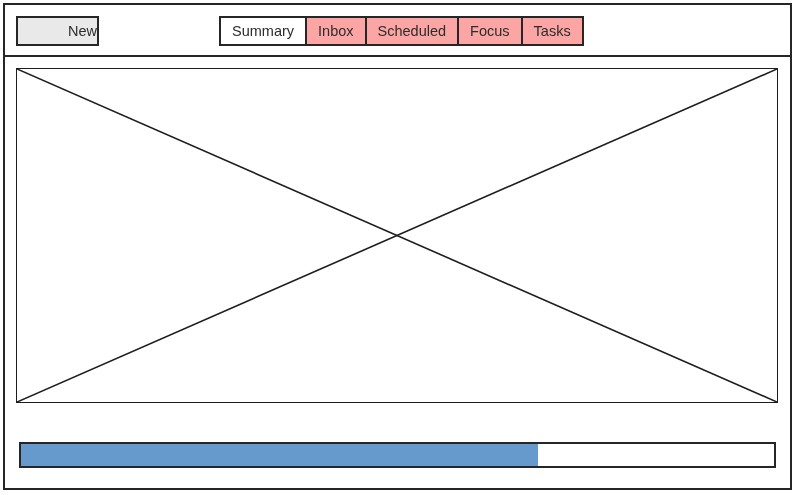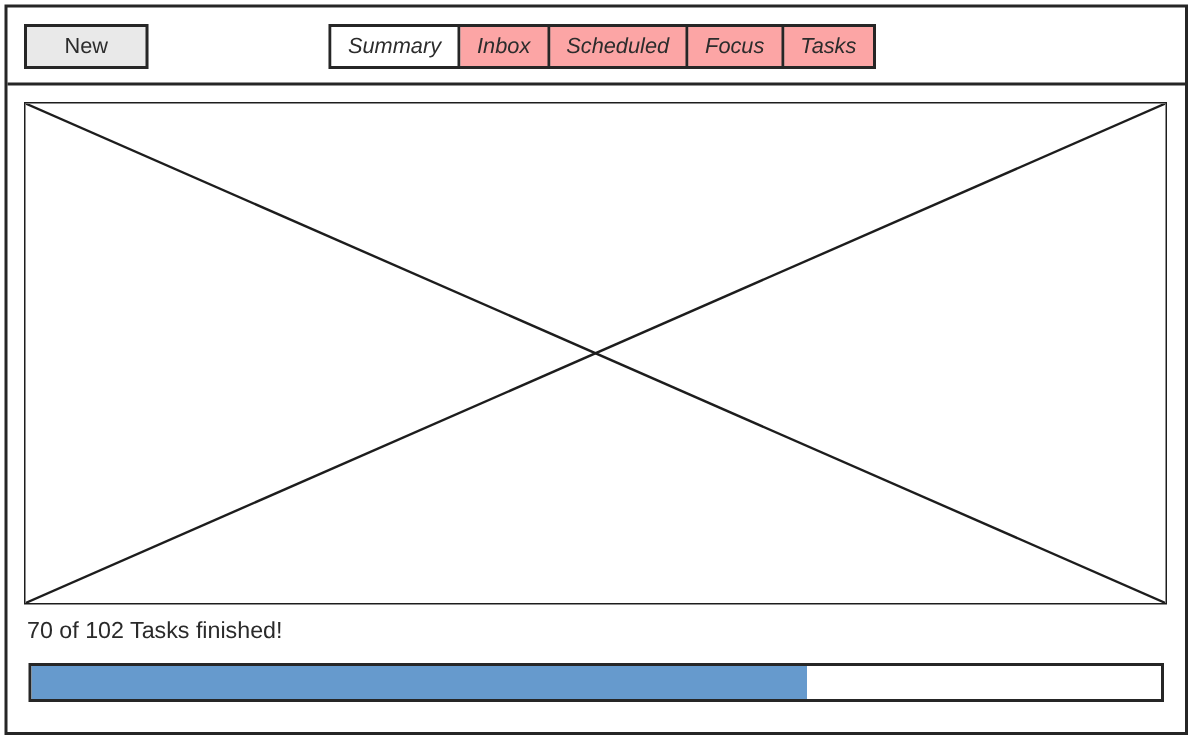--- a/index.html
+++ b/index.html
@@ -41,39 +41,38 @@
     position: absolute;
     top: 11px;
     height: 30px;
     box-sizing: border-box;
     border: 2px solid #262626;
     background: #e9e9e9;
     color: #2c2c2c;
     font-family: "Liberation Sans", sans-serif;
     font-size: 14.5px;
     line-height: 26px;
-    text-align: center;
+    text-align: right;
     white-space: nowrap;
     cursor: pointer;
     padding: 0;
   }
   .btn-new      { left: 11px;  width: 83px; }
   .btn-sync     { left: 669px; width: 107px; }
 
   
   .segmented {
     position: absolute;
     top: 11px;
     left: 214px;
     height: 30px;
     display: flex;
     box-sizing: border-box;
     border: 2px solid #262626;
     background: #e9e9e9;
-    font-style: italic;
   }
   .seg-item {
     box-sizing: border-box;
     height: 26px;
     padding: 0 11px;
     font-family: "Liberation Sans", sans-serif;
     font-size: 14.5px;
     line-height: 26px;
     color: #2c2c2c;
     background: #fca5a5;
@@ -160,20 +159,19 @@
 
   <div class="content">
 
     <div class="placeholder">
       <svg viewBox="0 0 762 335" preserveAspectRatio="none">
         <line x1="0" y1="0" x2="762" y2="335" stroke="#1d1d1d" stroke-width="1.6" vector-effect="non-scaling-stroke"></line>
         <line x1="762" y1="0" x2="0" y2="335" stroke="#1d1d1d" stroke-width="1.6" vector-effect="non-scaling-stroke"></line>
       </svg>
     </div>
 
-    <div class="progress-label">70 of 102 Tasks finished!</div>
 
     <div class="progress-track" style="background: rgb(255, 255, 255);">
       <div class="progress-fill" style="width: 68.6%; background: rgb(102, 154, 205);"></div>
     </div>
 
   </div>
 </div>
 
 </body></html>

